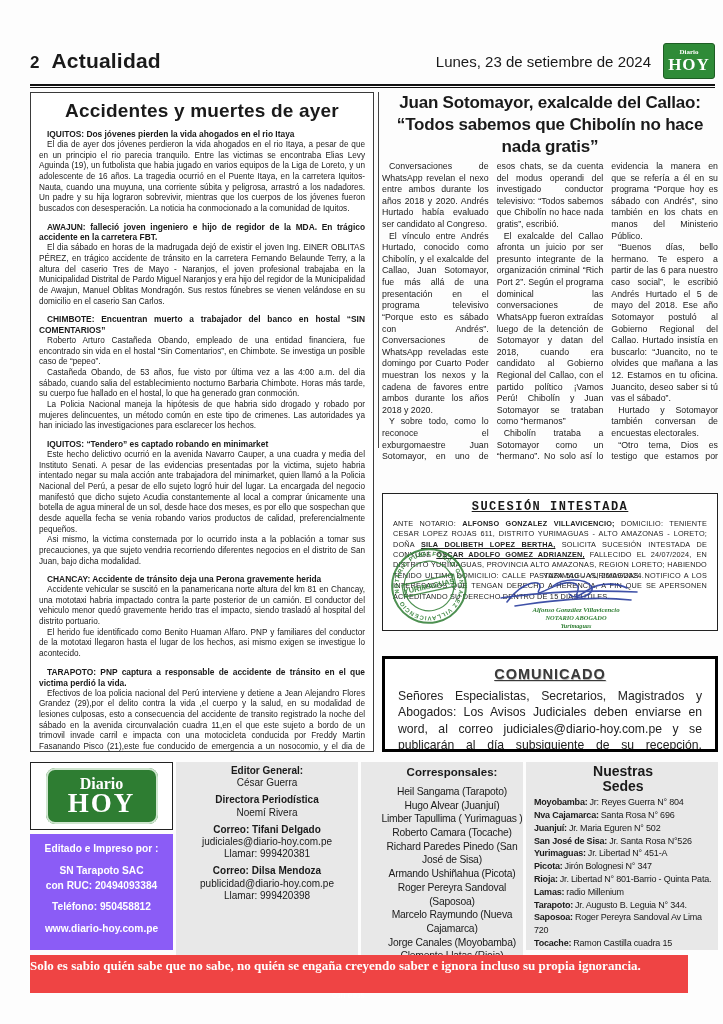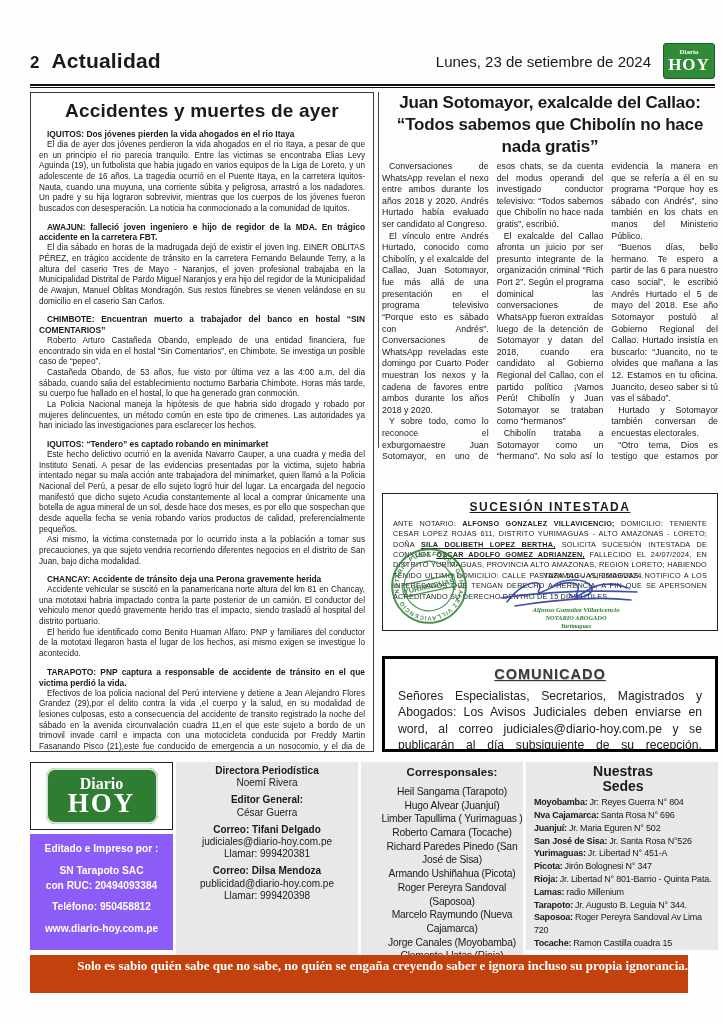--- a/index.html
+++ b/index.html
@@ -26,21 +26,21 @@
   .sec-h { font-size:8.4px; font-weight:bold; text-align:justify; text-indent:8px; line-height:1.3; }
   .sec-p { font-size:8.2px; line-height:1.3; text-align:justify; text-indent:8px; }
   .vdiv { width:1px; background:#444; height:356px; margin:0 3px 0 4px; }
   .rcol { flex:1; height:660px; display:flex; flex-direction:column; overflow:hidden;gap:20px; }
   .headline { font-size:17px; font-weight:bold; text-align:center; line-height:1.3; height:46px; letter-spacing:-0.2px; }
   .rbody { height:308px; margin-top:3px; column-count:3; column-gap:8px; overflow:hidden; }
   .rbody p { font-size:8.8px; line-height:1.32; text-align:justify; text-indent:7px; }
 
   
   .notice { position:relative; margin-top:4px; height:138px; border:1.5px solid #222; padding:6px 10px 0 10px; background:#fff; overflow:hidden; }
-  .notice-title { text-align:center; font-family:Liberation Sans, sans-serif; font-weight:bold; font-size:12px; letter-spacing:1.5px; text-decoration:underline; margin-bottom:5px; }
+  .notice-title { text-align:center; font-family:Liberation Mono, monospace; font-weight:bold; font-size:12px; letter-spacing:1.5px; text-decoration:underline; margin-bottom:5px; }
   .notice-body { font-size:7.3px; line-height:1.42; text-align:justify; letter-spacing:0.2px; color:#222; }
   .notice-body [data-style="b"] { font-weight:bold; }
   .notice-body [data-style="bu"] { font-weight:bold; text-decoration:underline; }
   .notice-date { position:absolute; left:160px; top:77px; font-size:7.5px; letter-spacing:0.3px; }
   .stamp { position:absolute; left:6px; top:52px; }
   .signature { position:absolute; left:110px; top:82px; }
   .sign-block { position:absolute; left:108px; top:112px; width:170px; text-align:center; color:#2e7d32; font-family:"Liberation Serif", serif; font-style:italic; font-weight:bold; line-height:1.25; }
   .sign-name { font-size:6.8px; }
   .sign-title { font-size:6.4px; }
   .sign-city { font-size:6.2px; }
@@ -68,21 +68,21 @@
   .f-corr { flex:1; background:#e8e8e8; text-align:center; padding-top:4px;padding-left:20px; }
   .corr-title { font-weight:bold; font-size:11.5px; margin-bottom:7px; }
   .corr-item { font-size:10.3px; line-height:1.33; letter-spacing:-0.2px; }
   .f-disclaimer { height:27px; background:#1c1c1c; color:#fff; font-size:8.3px; line-height:1.35; text-align:center; padding-top:2px; }
   .f-sedes { flex:1; background:#e8e8e8; padding:2px 6px 0 8px; }
   .sedes-title { text-align:center; font-weight:bold; font-size:14px; line-height:1.05; margin-bottom:3px; }
   .sede-item { font-size:9px; line-height:1.42; letter-spacing:-0.2px; }
   .sede-city { font-weight:bold; margin-right:2px; }
 
   
-  .quote-bar { position:absolute; left:30px; top:955px; width:658px; height:38px; background:#c2410c; color:#fff; font-family:"Liberation Serif", serif; font-weight:bold; font-size:13px; line-height:1.3; text-align:right; padding-top:3px; }
+  .quote-bar { position:absolute; left:30px; top:955px; width:658px; height:38px; background:#ef4444; color:#fff; font-family:"Liberation Serif", serif; font-weight:bold; font-size:13px; line-height:1.3; text-align:left; padding-top:3px; }
 </style>
 </head>
 <body>
 
 <div class="page">
 
   <div class="hdr">
     <div class="hdr-left">
       <span class="hdr-pagenum">2</span>
       <span class="hdr-section">Actualidad</span>
@@ -258,32 +258,32 @@
         <div class="gap">Teléfono: 950458812</div>
         <div class="gap">www.diario-hoy.com.pe</div>
       </div>
     </div>
 
     <div class="f-mid">
       <div class="f-mid-row">
         <div class="f-staff">
 
             <div class="staff-entry">
+              <div class="staff-bold">Editor General:</div>
+              <div>
+
+                  <div>César Guerra</div>
+                </div>
+            </div>
+
+            <div class="staff-entry">
               <div class="staff-bold">Directora Periodística</div>
               <div>
 
                   <div>Noemí Rivera</div>
-                </div>
-            </div>
-
-            <div class="staff-entry">
-              <div class="staff-bold">Editor General:</div>
-              <div>
-
-                  <div>César Guerra</div>
                 </div>
             </div>
 
 
             <div class="staff-entry">
               <div class="staff-bold">Correo: Tifani Delgado</div>
               <div>
 
                   <div>judiciales@diario-hoy.com.pe</div>
 

